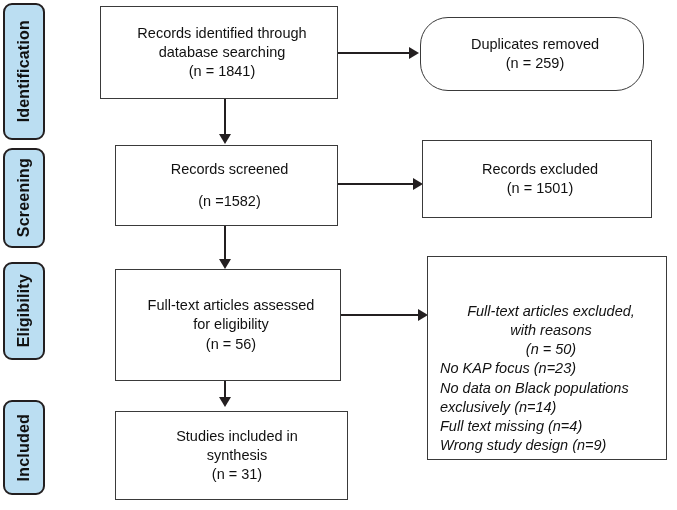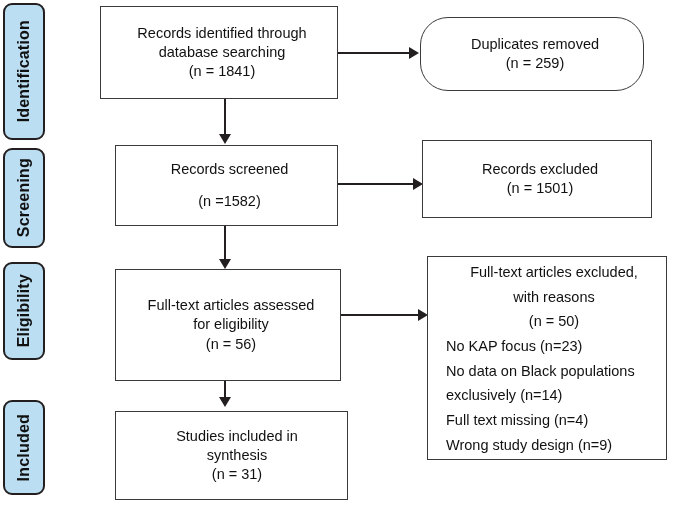--- a/index.html
+++ b/index.html
@@ -52,22 +52,23 @@
     color: #111111;
     font-size: 14.5px;
     line-height: 1.32;
     text-align: center;
     padding: 2px 6px;
   }
   .node .line { display: block; white-space: nowrap; margin-left: 6px; }
   .node.left-align {
     align-items: flex-start;
     text-align: left;
-    justify-content: space-between;
-    padding: 6px 4px 4px 12px;
+    justify-content: flex-end;
+    padding: 6px 4px 4px 6px;
+    font-style: italic;
   }
   .node.left-align .centered { align-self: center; text-align: center; }
 
   
   .vline {
     position: absolute;
     background: #231f20;
     width: 2px;
   }
   .hline {

